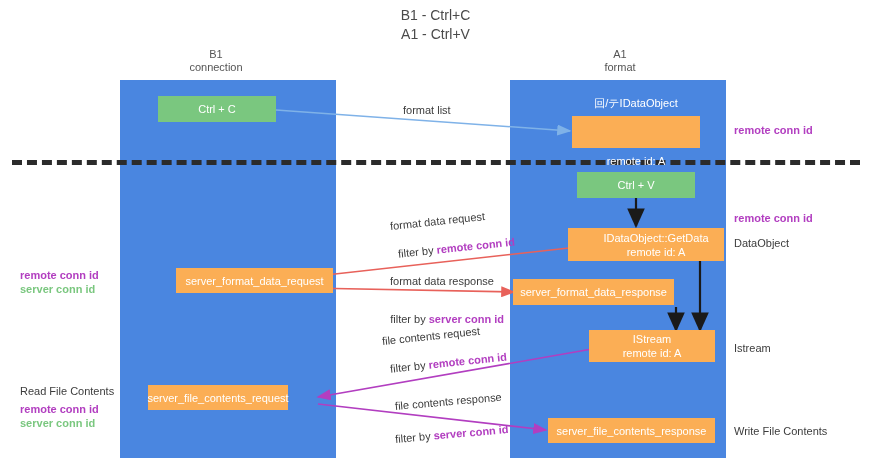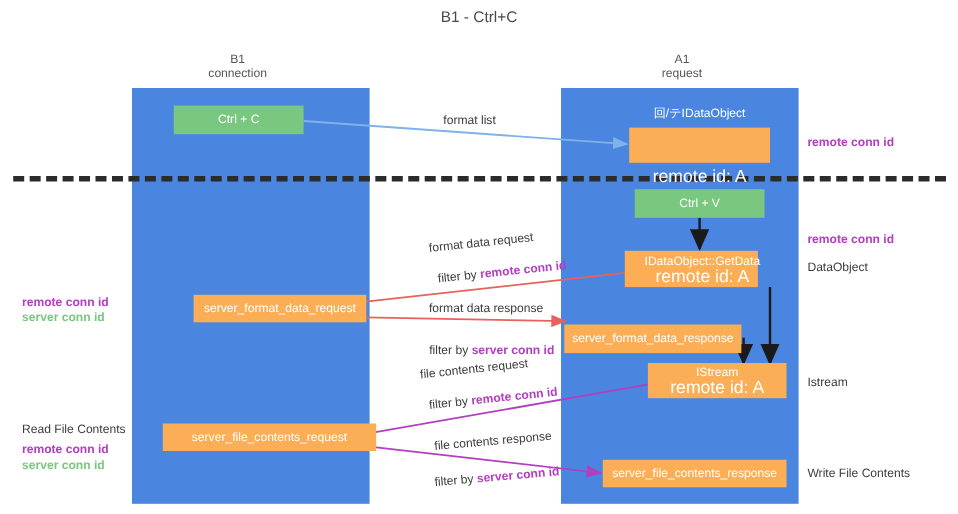--- a/index.html
+++ b/index.html
@@ -52,21 +52,21 @@
     align-items: center;
     justify-content: center;
     color: #ffffff;
     font-size: 11px;
     line-height: 14px;
     text-align: center;
     white-space: pre;
   }
   .box.green { background: #7ac77f; }
   .box.orange { background: #fbae55; }
-  .box .l2 { font-size: 16px; }
+  .box .l2 { font-size: 11px; }
 
   
   .dashed-sep {
     position: absolute;
     height: 0;
     border-top: 5px dashed #2b2b2b;
   }
 
   
   .lbl {
@@ -91,29 +91,30 @@
     pointer-events: none;
   }
 </style>
 </head>
 <body>
 
 <div id="page">
 
   <div class="title">
     <div>B1 - Ctrl+C</div>
+    <div>A1 - Ctrl+V</div>
   </div>
 
   <div class="col-head" style="left:152px; top:48px; width:128px;">
     <div>B1</div>
     <div>connection</div>
   </div>
   <div class="col-head" style="left:545px; top:48px; width:150px;">
     <div>A1</div>
-    <div>request</div>
+    <div>format</div>
   </div>
 
   <div class="lane" style="left:120px; top:80px; width:216px; height:378px;"></div>
   <div class="lane" style="left:510px; top:80px; width:216px; height:378px;"></div>
 
   <svg id="arrows" viewBox="0 0 871 467" xmlns="http://www.w3.org/2000/svg">
     <defs>
       <marker id="ah-blue" markerWidth="9" markerHeight="7" refX="8" refY="3.5" orient="auto">
         <polygon points="0 0, 9 3.5, 0 7" fill="#7fb2e8"></polygon>
       </marker>
@@ -153,39 +154,39 @@
 
   <div class="box orange" style="left:572px; top:116px; width:128px; height:32px;gap:44px;">
     <div>回/テIDataObject</div>
     <div class="l2">remote id: A</div>
   </div>
 
   <div class="box green" style="left:577px; top:172px; width:118px; height:26px;">
     <div>Ctrl + V</div>
   </div>
 
-  <div class="box orange" style="left:568px; top:228px; width:121px; height:33px;padding-left:20px;">
+  <div class="box orange" style="left:568px; top:228px; width:156px; height:33px;padding-left:20px;">
     <div>IDataObject::GetData</div>
     <div class="l2">remote id: A</div>
   </div>
 
   <div class="box orange" style="left:152px; top:268px; width:157px; height:25px;margin-left:24px;">
     <div>server_format_data_request</div>
   </div>
 
-  <div class="box orange" style="left:513px; top:279px; width:161px; height:26px;margin-top:16px;">
+  <div class="box orange" style="left:513px; top:279px; width:161px; height:26px;">
     <div>server_format_data_response</div>
   </div>
 
   <div class="box orange" style="left:589px; top:330px; width:126px; height:32px;">
     <div>IStream</div>
     <div class="l2">remote id: A</div>
   </div>
 
-  <div class="box orange" style="left:148px; top:385px; width:194px; height:25px;">
+  <div class="box orange" style="left:148px; top:385px; width:140px; height:25px;">
     <div>server_file_contents_request</div>
   </div>
 
   <div class="box orange" style="left:548px; top:418px; width:167px; height:25px;">
     <div>server_file_contents_response</div>
   </div>
 
   <div class="lbl" style="left:384px; top:103px;margin-left:19px;">format list</div>
 
   <div class="lbl tilt" style="left:390px; top:219px; transform: rotate(-6deg);">format data request</div>

